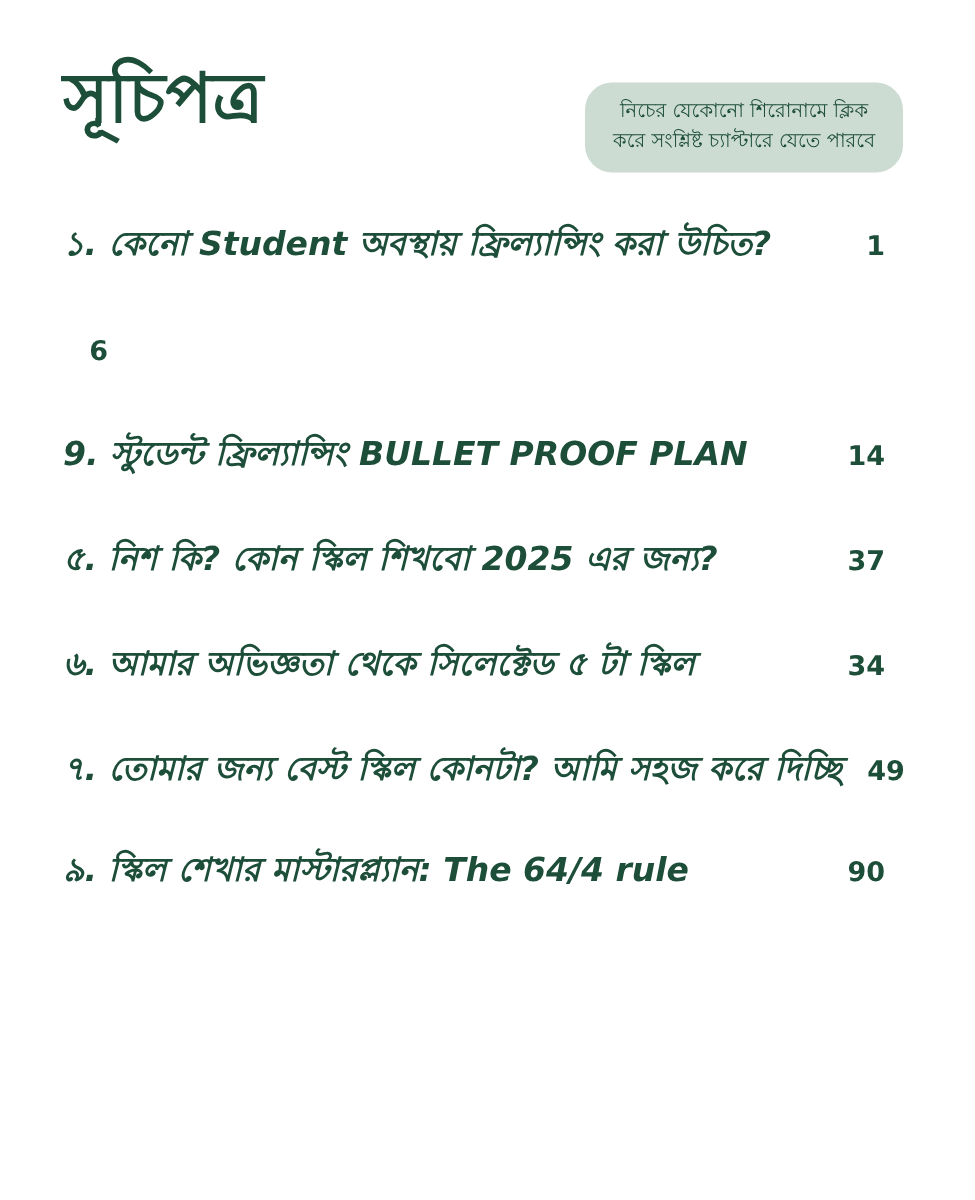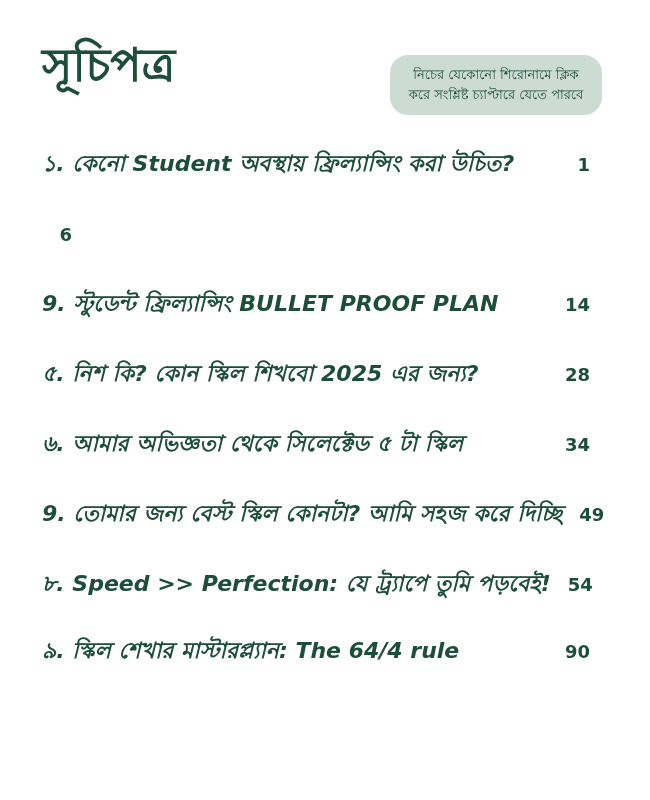--- a/index.html
+++ b/index.html
@@ -91,37 +91,33 @@
     </a>
 
 
     <a class="toc-row">
       <span class="chapter-title">9. স্টুডেন্ট ফ্রিল্যান্সিং BULLET PROOF PLAN</span>
       <span class="page-number">14</span>
     </a>
 
     <a class="toc-row">
       <span class="chapter-title">৫. নিশ কি? কোন স্কিল শিখবো 2025 এর জন্য?</span>
-      <span class="page-number">28</span>
+      <span class="page-number">37</span>
     </a>
 
     <a class="toc-row">
       <span class="chapter-title">৬. আমার অভিজ্ঞতা থেকে সিলেক্টেড ৫ টা স্কিল</span>
       <span class="page-number">34</span>
     </a>
 
     <a class="toc-row">
-      <span class="chapter-title">9. তোমার জন্য বেস্ট স্কিল কোনটা? আমি সহজ করে দিচ্ছি</span>
+      <span class="chapter-title">৭. তোমার জন্য বেস্ট স্কিল কোনটা? আমি সহজ করে দিচ্ছি</span>
       <span class="page-number">49</span>
     </a>
 
-    <a class="toc-row">
-      <span class="chapter-title">৮. Speed &gt;&gt; Perfection: যে ট্র্যাপে তুমি পড়বেই!</span>
-      <span class="page-number">54</span>
-    </a>
 
     <a class="toc-row">
       <span class="chapter-title">৯. স্কিল শেখার মাস্টারপ্ল্যান: The 64/4 rule</span>
       <span class="page-number">90</span>
     </a>
 
   </nav>
 </div>
 
 </body></html>

